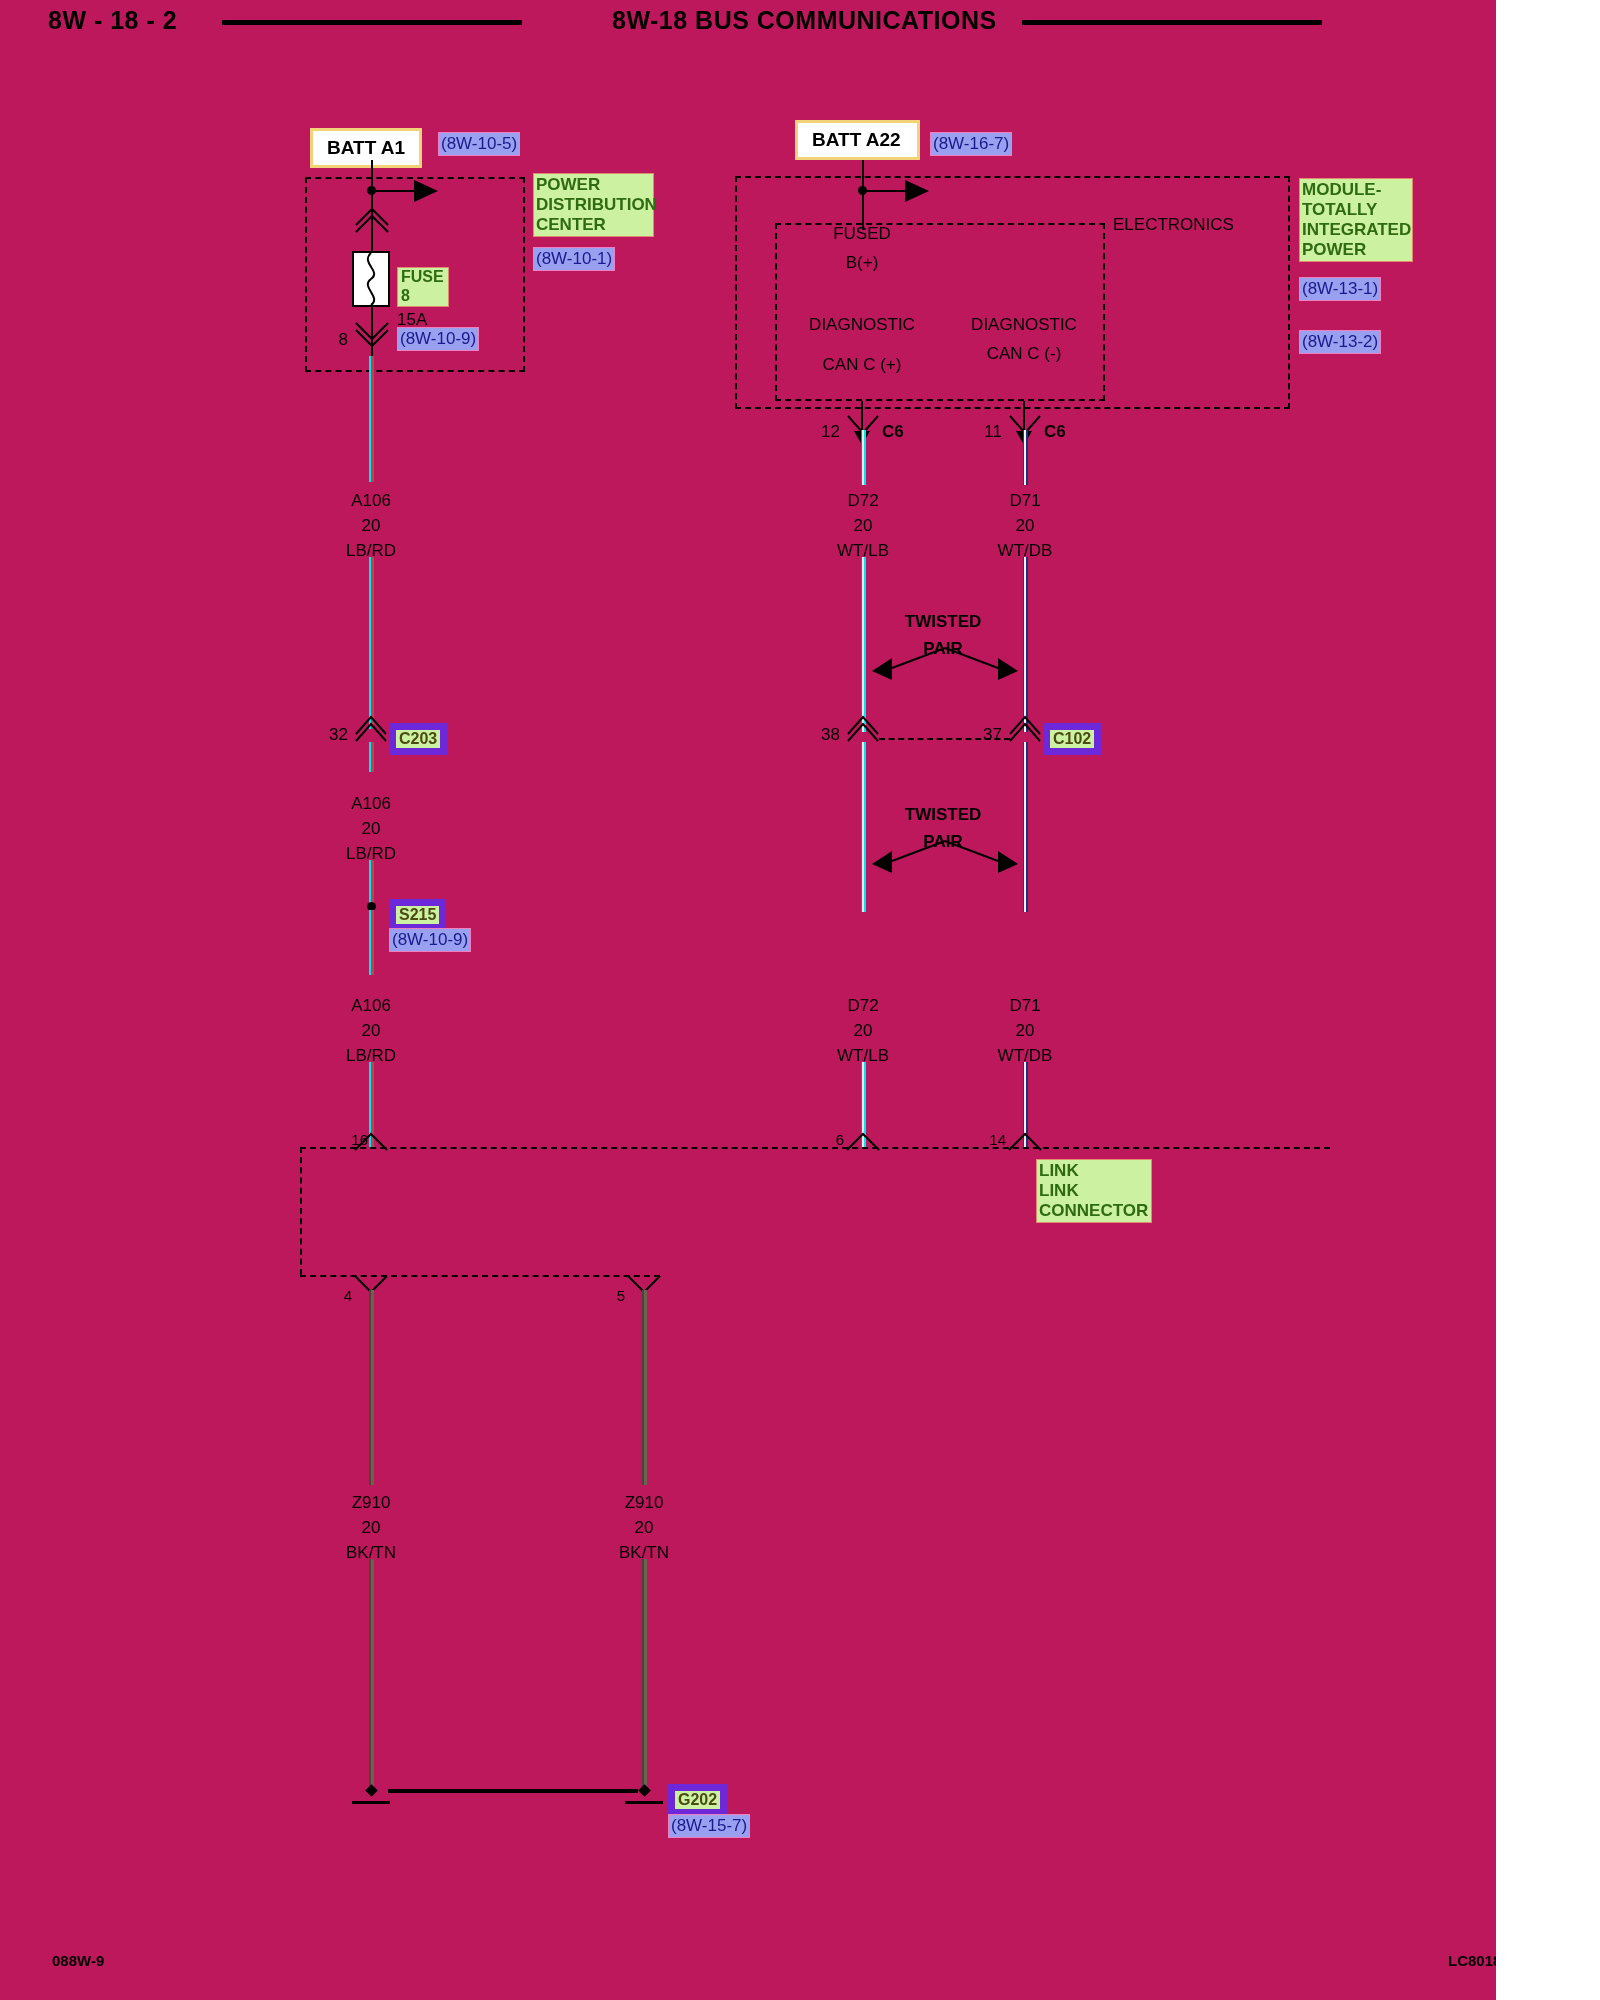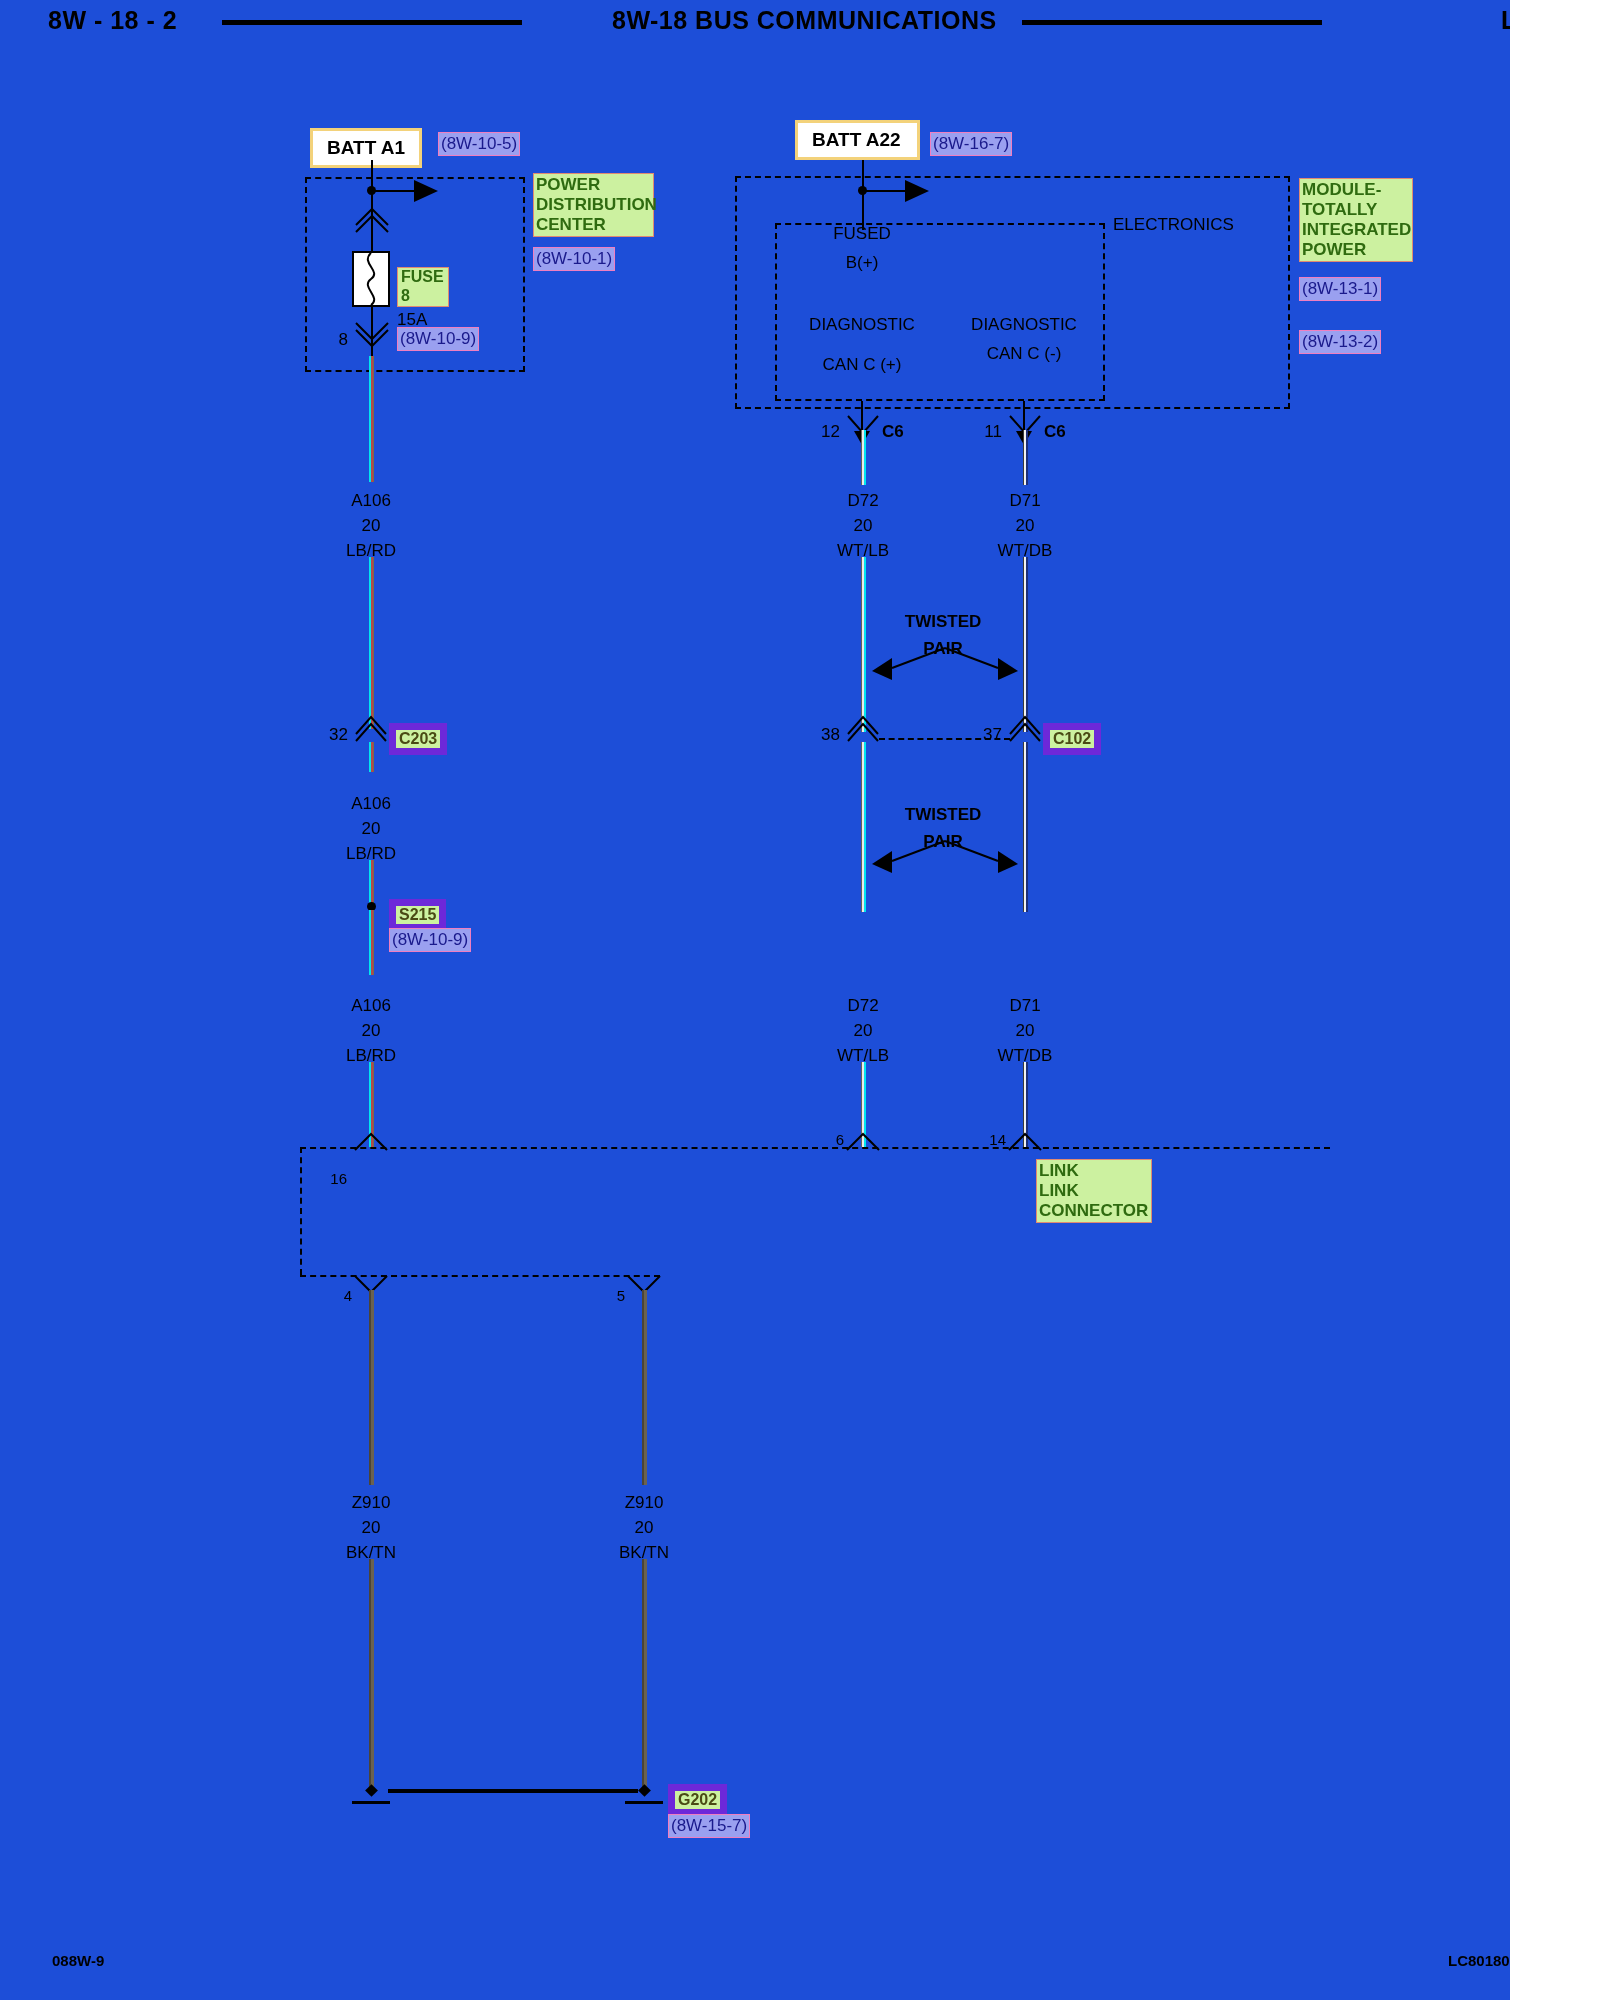--- a/index.html
+++ b/index.html
@@ -8,23 +8,22 @@
     background: #ffffff;
   }
   body {
     font-family: "Liberation Sans", sans-serif;
     color: #000000;
   }
   #page {
     position: relative;
     width: 1496px;
     height: 2000px;
-    background: #1d4ed8;
+    background: #be185d;
     overflow: hidden;
-    padding-left: 14px;
   }
 
   
   .hdr-text {
     position: absolute;
     font-weight: bold;
     font-size: 25px;
     letter-spacing: 0.5px;
     white-space: nowrap;
   }
@@ -336,21 +335,21 @@
     <polygon points="138,18 138,40 158,31" fill="#000"></polygon>
   </svg>
 
   <div class="dash dash-top" style="left:300px; top:1147px; width:1030px; height:0;"></div>
   <div class="dash dash-left" style="left:300px; top:1147px; width:0; height:128px;"></div>
   <div class="dash dash-top" style="left:300px; top:1275px; width:360px; height:0;"></div>
 
   <svg class="ovl" style="left:355px; top:1133px;" width="32" height="18">
     <polyline points="0,17 16,1 32,17" fill="none" stroke="#000" stroke-width="2"></polyline>
   </svg>
-  <div class="t r s15" style="left:347px; top:1132px;margin-top:39px;">16</div>
+  <div class="t r s15" style="left:368px; top:1132px;">16</div>
 
   <svg class="ovl" style="left:847px; top:1133px;" width="32" height="18">
     <polyline points="0,17 16,1 32,17" fill="none" stroke="#000" stroke-width="2"></polyline>
   </svg>
   <div class="t r s15" style="left:844px; top:1132px;">6</div>
 
   <svg class="ovl" style="left:1009px; top:1133px;" width="32" height="18">
     <polyline points="0,17 16,1 32,17" fill="none" stroke="#000" stroke-width="2"></polyline>
   </svg>
   <div class="t r s15" style="left:1006px; top:1132px;">14</div>

